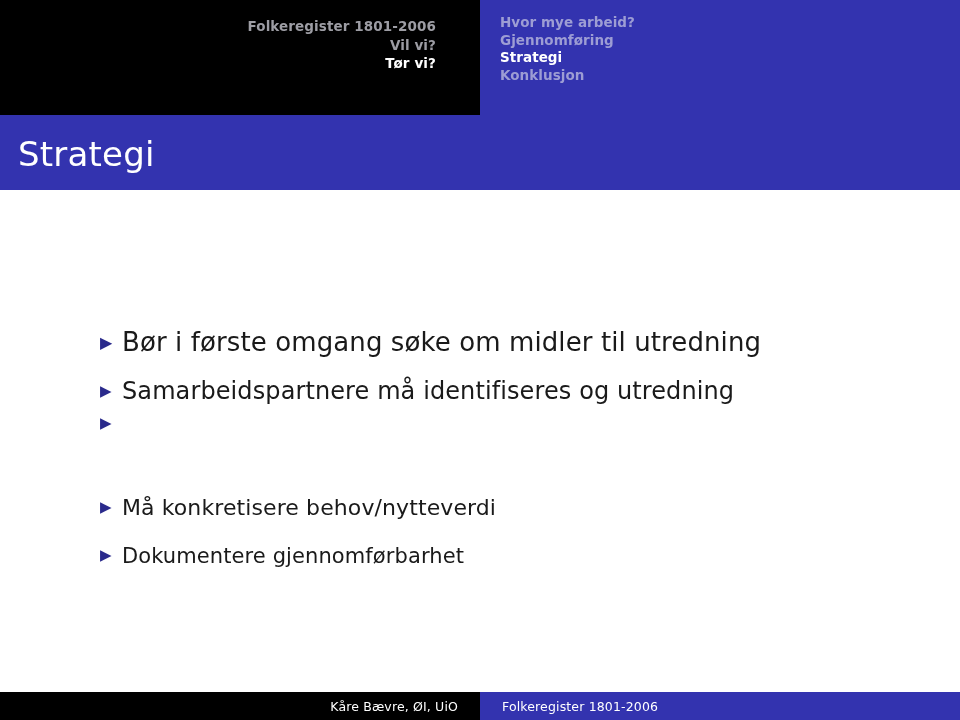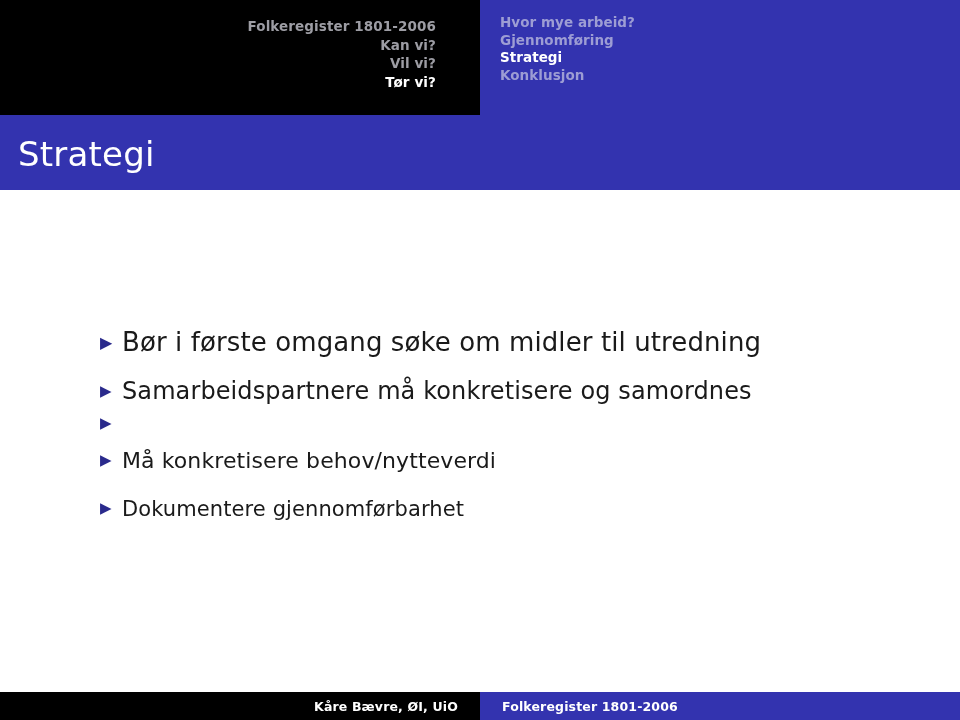--- a/index.html
+++ b/index.html
@@ -120,21 +120,21 @@
   }
   .bullet-text {
     color: #1a1a1a;
     letter-spacing: 0.1px;
     white-space: nowrap;
   }
   .b1 .bullet-text { font-size: 26px; line-height: 44px; }
   .b1 .bullet-marker { font-size: 16px; }
   .b2 .bullet-text { font-size: 24px; line-height: 43px; }
   .b3 .bullet-text { font-size: 23px; line-height: 43px; }
-  .b4 .bullet-text { font-size: 22px; line-height: 42px; }
+  .b4 .bullet-text { font-size: 22px; line-height: 42px; margin-top: 47px; }
   .b5 .bullet-text { font-size: 21px; line-height: 42px; text-align: center; }
 
   
   .footer {
     position: absolute;
     left: 0; top: 692px;
     width: 960px;
     height: 28px;
   }
   .footer-left {
@@ -155,35 +155,34 @@
     height: 28px;
     background: #3333af;
     box-sizing: border-box;
     padding-left: 22px;
     text-align: left;
     line-height: 28px;
   }
   .footer-text {
     color: #ffffff;
     font-size: 12.5px;
-    font-weight: bold;
+    font-weight: normal;
     letter-spacing: 0.15px;
     white-space: nowrap;
   }
 </style>
 </head>
 <body>
 
 <div class="slide">
 
   <div class="header">
 
     <div class="header-left">
       <div class="header-title-line">Folkeregister 1801-2006</div>
-      <div class="header-title-line">Kan vi?</div>
       <div class="header-title-line">Vil vi?</div>
       <div class="header-title-line active">Tør vi?</div>
     </div>
 
     <div class="header-right">
       <div class="nav-item">Hvor mye arbeid?</div>
       <div class="nav-item">Gjennomføring</div>
       <div class="nav-item active">Strategi</div>
       <div class="nav-item">Konklusjon</div>
     </div>
@@ -197,21 +196,21 @@
   <div class="body-area">
     <div class="bullet-list">
 
       <div class="bullet-row b1">
         <span class="bullet-marker">▶</span>
         <span class="bullet-text">Bør i første omgang søke om midler til utredning</span>
       </div>
 
       <div class="bullet-row b2">
         <span class="bullet-marker">▶</span>
-        <span class="bullet-text">Samarbeidspartnere må konkretisere og samordnes</span>
+        <span class="bullet-text">Samarbeidspartnere må identifiseres og utredning</span>
       </div>
 
       <div class="bullet-row b3">
         <span class="bullet-marker">▶</span>
       </div>
 
       <div class="bullet-row b4">
         <span class="bullet-marker">▶</span>
         <span class="bullet-text">Må konkretisere behov/nytteverdi</span>
       </div>

